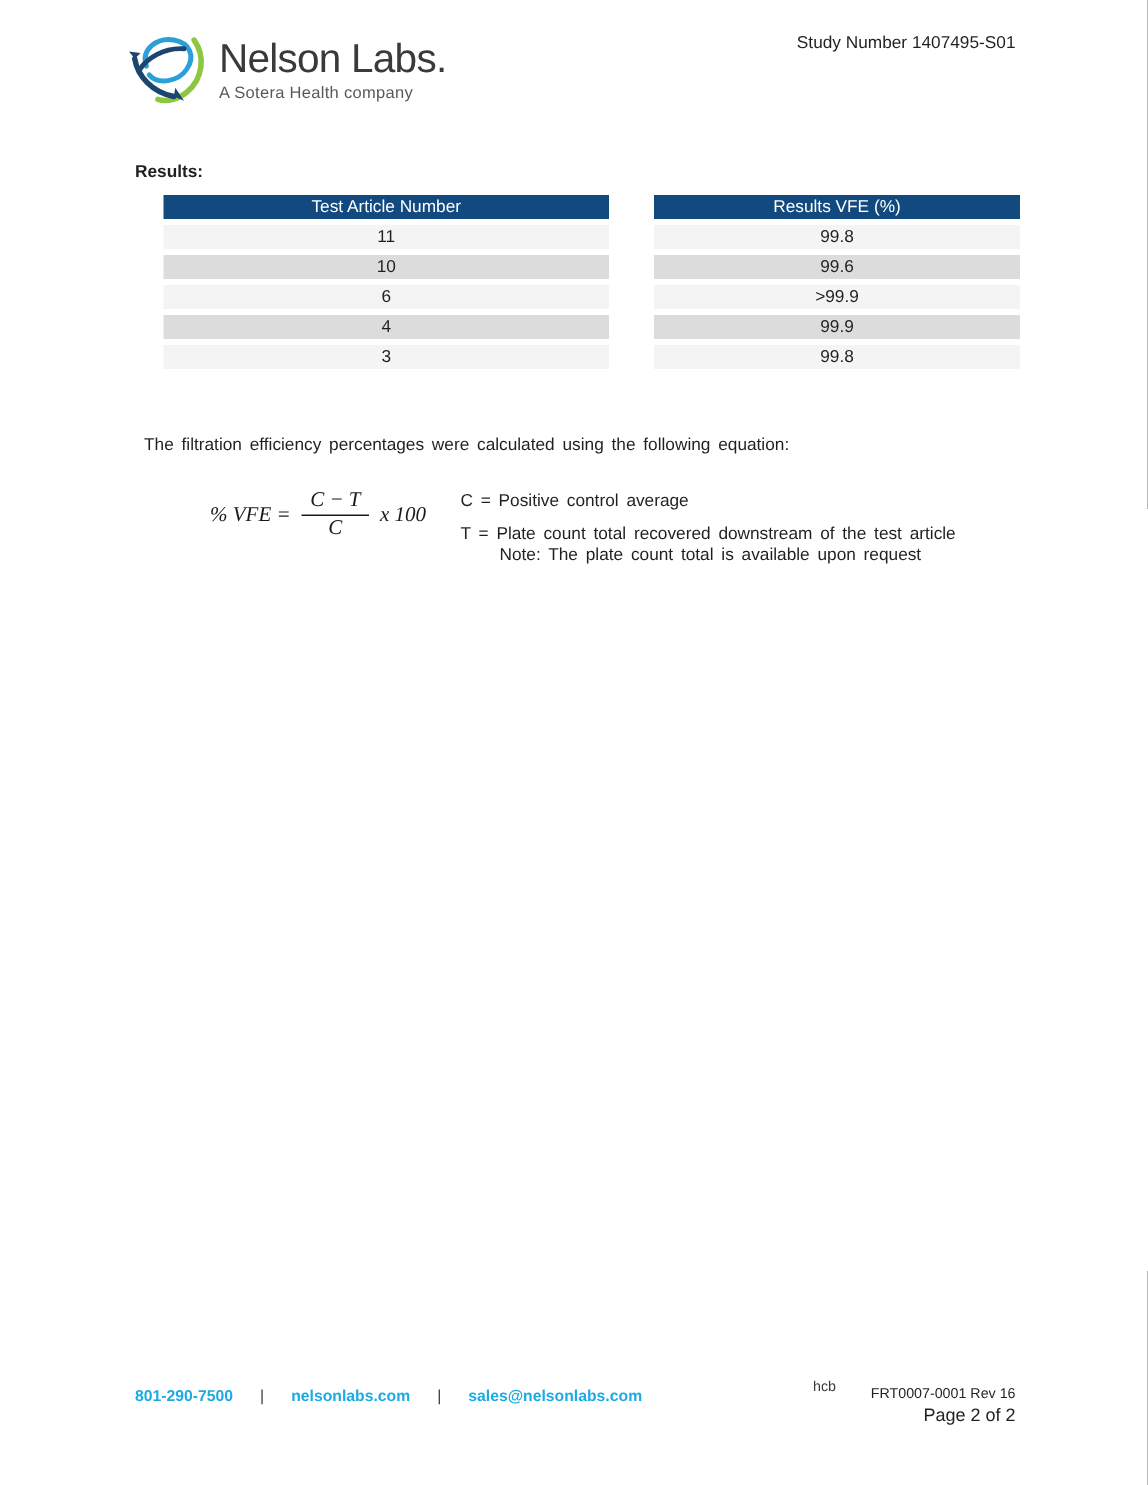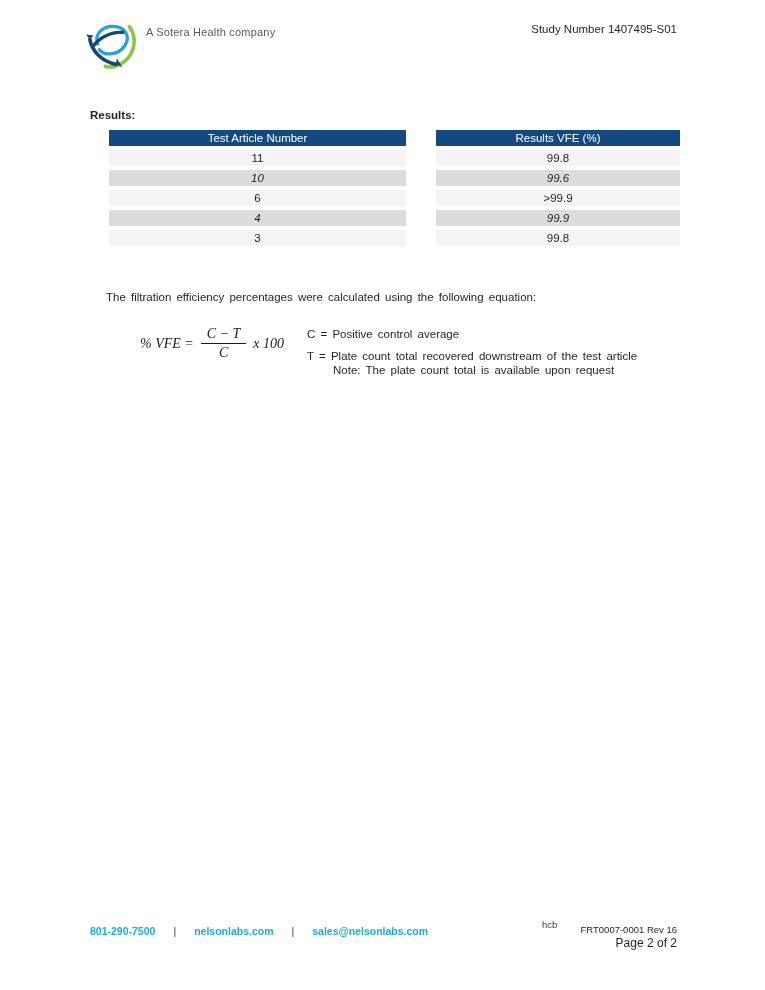--- a/index.html
+++ b/index.html
@@ -70,26 +70,26 @@
     font-size: 11.5px;
     margin-left: 24px;
   }
   .t-cell.c1 { width: 297px; }
   .t-cell.c2 { flex: 1; }
   .t-head .t-cell {
     background: #12497f;
     color: #ffffff;
   }
   .row-light .t-cell { background: #f4f4f4; }
-  .row-dark  .t-cell { background: #dcdcdc; font-style: italic; }
+  .row-dark  .t-cell { background: #dcdcdc; }
 
   
   .eq-intro {
     position: absolute;
-    left: 106px; top: 291px;
+    left: 96px; top: 291px;
     font-size: 11.5px;
     word-spacing: 2px;
     text-align: right;
   }
   .equation {
     position: absolute;
     left: 140px; top: 326px;
     display: flex;
     align-items: center;
     font-family: "Liberation Serif", serif;
@@ -163,20 +163,21 @@
       <path d="M14 27 C 10 15, 22 7, 33 9 C 44 11, 48 20, 42 29 C 36 38, 22 40, 16 33" stroke="#2b9fd8" stroke-width="3.4" stroke-linecap="round"></path>
 
       <path d="M47 9 C 55 20, 53 36, 42 45 C 36 50, 28 52, 22 50" stroke="#8dc63f" stroke-width="3.8" stroke-linecap="round"></path>
 
       <path d="M6 22 C 8 34, 18 45, 33 48" stroke="#1c4670" stroke-width="3.8" stroke-linecap="round"></path>
       <path d="M9 30 C 14 22, 26 14, 40 15" stroke="#1c4670" stroke-width="3.4" stroke-linecap="round"></path>
       <path d="M33 48 L 40 51 L 34 42 Z" fill="#1c4670"></path>
       <path d="M6 22 L 2 17 L 10 18 Z" fill="#1c4670"></path>
     </svg>
     <div class="logo-text-col">
+      <div class="logo-name">Nelson Labs.</div>
       <div class="logo-tagline">A Sotera Health company</div>
     </div>
   </div>
 
   <div class="header-right">
     <div>Study Number 1407495-S01</div>
   </div>
 
   <div class="results-heading">Results:</div>
 

